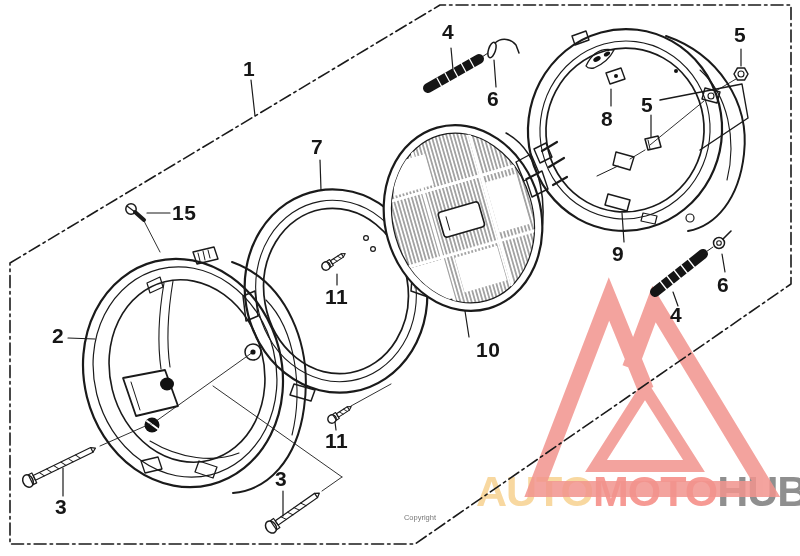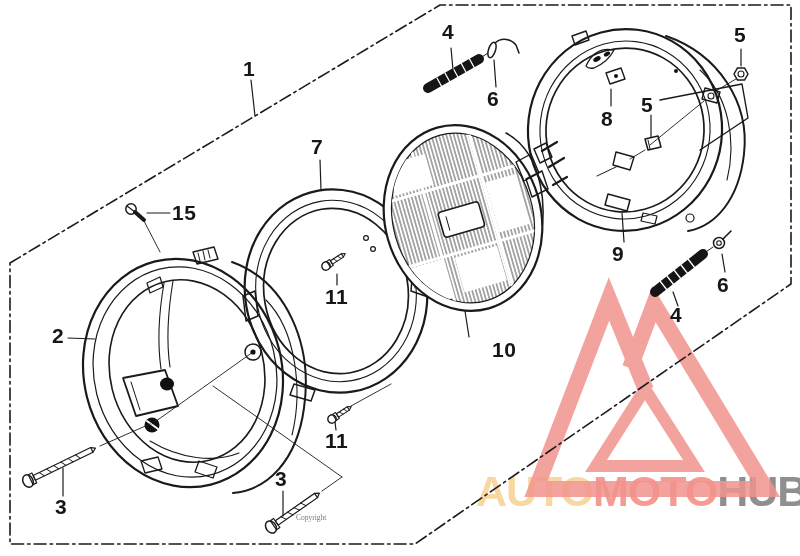--- a/index.html
+++ b/index.html
@@ -6,22 +6,22 @@
   #stage{position:relative;width:800px;height:556px;background:var(--background,#fff);overflow:hidden;
          font-family:"Liberation Sans",sans-serif;}
   #stage svg{position:absolute;left:0;top:0;z-index:2;}
   .callout{position:absolute;z-index:4;font-weight:bold;font-size:21px;line-height:22px;
            color:#161616;letter-spacing:.5px;font-family:"Liberation Sans",sans-serif;cursor:pointer;}
   .logo-text{position:absolute;left:476px;top:470px;z-index:1;font-weight:bold;font-size:43px;
              line-height:1;letter-spacing:-1px;font-family:"Liberation Sans",sans-serif;white-space:nowrap;}
   .logo-text .seg-auto{color:var(--logo-auto-color,#f8d8a0);}
   .logo-text .seg-moto{color:var(--logo-moto-color,#f69a94);}
   .logo-text .seg-hub{color:var(--logo-hub-color,#8f8f8f);}
-  .copyright{position:absolute;left:296px;top:513px;width:248px;z-index:1;
-             font-size:7.5px;line-height:9px;color:#777;font-family:Liberation Serif, serif;}
+  .copyright{position:absolute;left:296px;top:513px;width:248px;z-index:1;text-align:center;
+             font-size:7.5px;line-height:9px;color:#777;font-family:Liberation Sans, sans-serif;}
 </style>
 </head>
 <body>
 
 <div id="stage">
 
   <div class="logo-text"><span class="seg-auto">AUTO</span><span class="seg-moto">MOTO</span><span class="seg-hub">HUB</span></div>
 
   <div class="copyright">
     <div>Copyright</div>
@@ -246,18 +246,18 @@
   <div class="callout" style="left:275px;top:468px">3</div>
   <div class="callout" style="left:442px;top:21px">4</div>
   <div class="callout" style="left:670px;top:304px">4</div>
   <div class="callout" style="left:734px;top:24px">5</div>
   <div class="callout" style="left:641px;top:94px">5</div>
   <div class="callout" style="left:487px;top:88px">6</div>
   <div class="callout" style="left:717px;top:274px">6</div>
   <div class="callout" style="left:311px;top:136px">7</div>
   <div class="callout" style="left:601px;top:108px">8</div>
   <div class="callout" style="left:612px;top:243px">9</div>
-  <div class="callout" style="left:492px;top:339px">10</div>
+  <div class="callout" style="left:476px;top:339px">10</div>
   <div class="callout" style="left:325px;top:286px">11</div>
   <div class="callout" style="left:325px;top:430px">11</div>
   <div class="callout" style="left:172px;top:202px">15</div>
 
 </div>
 
 </body></html>

